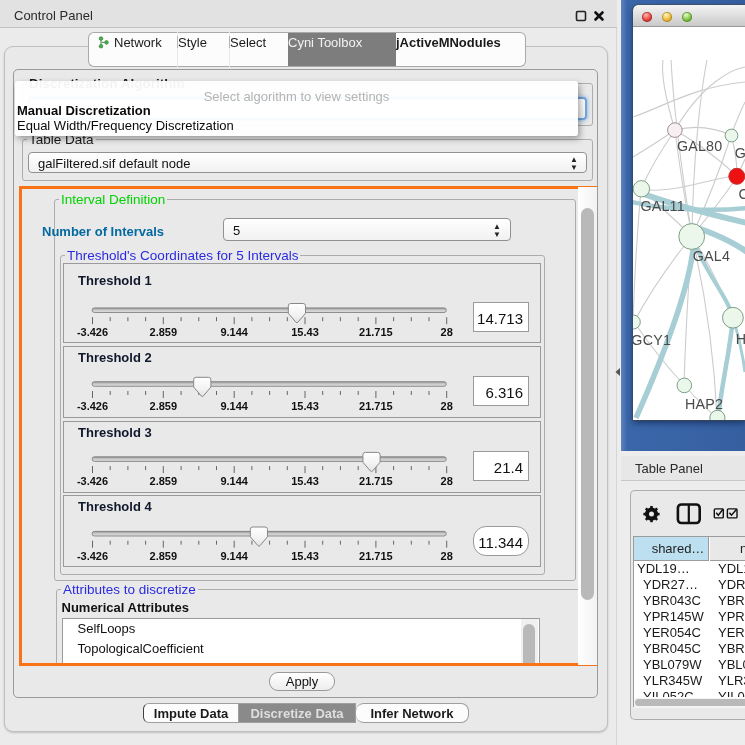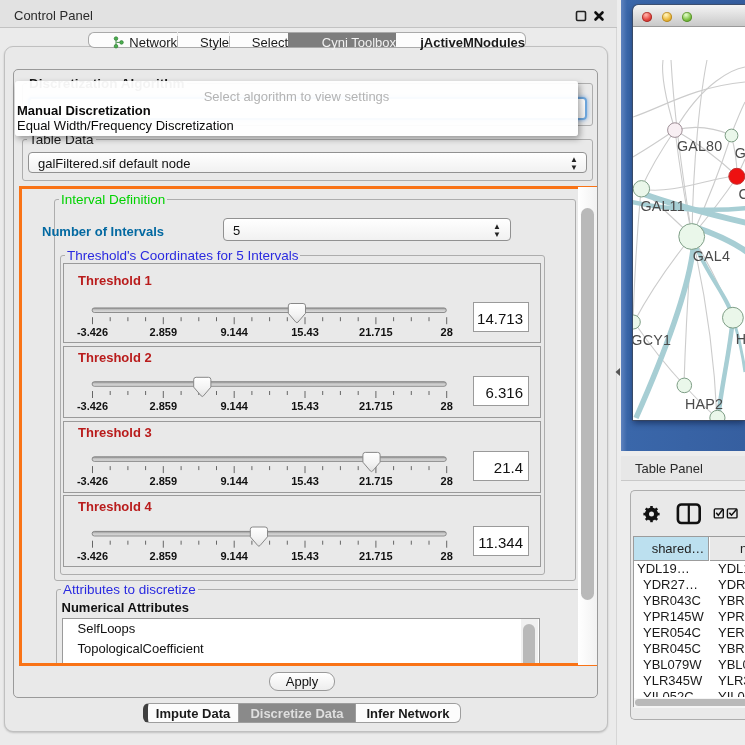--- a/index.html
+++ b/index.html
@@ -7,41 +7,41 @@
 body { font-family:"Liberation Sans", sans-serif; background:#EDEDED; position:relative; }
 .abs { position:absolute; }
 
 #lwin { left:0; top:0; width:617px; height:745px; background:#EBEBEB; border-right:1px solid #D6D6D6; }
 #ltitle { left:0; top:0; width:617px; height:28px; background:#E2E2E2; border-bottom:1px solid #C2C2C2; }
 #ltitle .t { position:absolute; left:14px; top:8px; font-size:13px; color:#2A2A2A; }
 #panelA { left:4px; top:46px; width:604px; height:686px; background:#E9E9E9; border:1px solid #C0C0C0; border-radius:9px; box-shadow:0 1px 2px rgba(0,0,0,0.18); }
 #panelB { left:13px; top:69px; width:585px; height:629px; background:#E9E9E9; border:1px solid #9A9A9A; border-radius:5px; }
 
 #toptabs { left:88px; top:32px; height:20px; display:flex; font-size:13px; z-index:5; }
-#toptabs .tab { height:16px; line-height:19px; text-align:right; background:#FCFCFC; border-top:1px solid #A9A9A9; border-bottom:1px solid #A9A9A9; color:#1A1A1A; white-space:nowrap; }
+#toptabs .tab { height:35px; line-height:19px; text-align:left; background:#FCFCFC; border-top:1px solid #A9A9A9; border-bottom:1px solid #A9A9A9; color:#1A1A1A; white-space:nowrap; }
 #toptabs .first { border-left:1px solid #A9A9A9; border-radius:6px 0 0 6px; padding-left:8px; }
 #toptabs .last { border-right:1px solid #A9A9A9; border-radius:0 6px 6px 0; font-weight:bold; }
 #toptabs .sel { background:#7D7D7D; color:#F2F2F2; }
 #toptabs .sep { width:1px; background:#B4B4B4; margin:4px 0; }
 
 #bottabs { left:143px; top:703px; height:20px; display:flex; font-size:13px; font-weight:bold; z-index:5; }
 #bottabs .tab { height:20px; line-height:19px; text-align:center; background:#FCFCFC; border:1px solid #9E9E9E; border-left:none; color:#1A1A1A; white-space:nowrap; }
-#bottabs .first { border-left:5px solid #404040; border-radius:6px 0 0 6px; }
+#bottabs .first { border-left:1px solid #404040; border-radius:6px 0 0 6px; }
 #bottabs .last { border-radius:0 6px 6px 0; }
 #bottabs .sel { background:#8A8A8A; color:#DFDFDF; }
 
 .gbox { position:absolute; border:1px solid #ADADAD; border-radius:3px; }
 .glabel { position:absolute; top:-8px; left:4px; background:#E9E9E9; padding:0 2px; font-size:13.5px; line-height:16px; white-space:nowrap; }
 
 .combo { position:absolute; background:linear-gradient(#FFFFFF,#F1F1F1); border:1px solid #919191; border-radius:4px; font-size:13px; color:#111; }
 .combo .txt { position:absolute; left:9px; top:50%; transform:translateY(-50%); white-space:nowrap; }
 .combo .arr { position:absolute; font-size:8px; color:#222; line-height:7px; }
 
 .tbox { position:absolute; left:41px; width:478px; border:1px solid #9A9A9A; background:#E9E9E9; }
-.tlabel { position:absolute; left:14px; font-size:13px; font-weight:bold; color:#b91c1c; }
+.tlabel { position:absolute; left:14px; font-size:13px; font-weight:bold; color:#0f172a; }
 .tfield { position:absolute; left:409px; width:56px; height:30px; background:#FFF; border:1px solid #9A9A9A; font-size:15px; color:#111; text-align:right; padding:7px 5px 0 0; }
 
 .sbthumb { position:absolute; background:#B9B9B9; border-radius:7px; }
 </style>
 </head>
 <body>
 <svg width="0" height="0" style="position:absolute;">
   <defs>
     <linearGradient id="trackgrad" x1="0" y1="0" x2="0" y2="1">
       <stop offset="0" stop-color="#939393"></stop>
@@ -174,21 +174,21 @@
       <div class="tfield" style="top:29px;">21.4</div>
     </div>
     <div class="tbox" style="top:306.1px; height:72px;">
       <div class="tlabel" style="top:3px;">Threshold 4</div>
       <svg class="abs" style="left:-1px; top:-1px;" width="478" height="72" viewBox="0 0 478 72">
         <rect x="29.1" y="36.4" width="354.2" height="4.6" rx="2.3" fill="url(#trackgrad)" stroke="#777" stroke-width="0.8"></rect>
         <use href="#ticks" y="38.7"></use>
           <use href="#tlabels" y="60.7"></use>
         <use href="#thumb" x="195.9" y="38.7"></use>
       </svg>
-      <div class="tfield" style="top:29.7px;">11.344</div>
+      <div class="tfield" style="top:29.7px;border-radius:13px;">11.344</div>
     </div>
 
     <div class="gbox" style="left:34px; top:400px; width:540px; height:120px; border-radius:3px 3px 0 0;">
       <span class="glabel" style="color:#2A2AE0;">Attributes to discretize</span>
     </div>
     <div class="abs" style="left:39.5px; top:411px; font-size:13px; font-weight:bold; color:#111;">Numerical Attributes</div>
     <div class="abs" style="left:39.5px; top:429px; width:478px; height:80px; background:#FFF; border:1px solid #9A9A9A; border-bottom:none; font-size:13px; color:#111;">
       <div style="padding-left:15px; height:20px; line-height:20px;">SelfLoops</div>
       <div style="padding-left:15px; height:20px; line-height:20px;">TopologicalCoefficient</div>
       <div style="padding-left:15px; height:20px; line-height:20px;">BetweennessCentrality</div>
@@ -198,21 +198,21 @@
   </div>
 
   <div class="abs" style="left:578px; top:187px; width:19px; height:478px; background:linear-gradient(90deg,#FFFFFF,#F2F2F2);"></div>
   <div class="sbthumb" style="left:581px; top:208px; width:13px; height:392px;"></div>
 
   <div class="abs" style="left:269px; top:672px; width:66px; height:19px; background:linear-gradient(#FFFFFF,#EDEDED); border:1px solid #9A9A9A; border-radius:9px; text-align:center; font-size:13px; line-height:17px; color:#111;">Apply</div>
 
   <div id="bottabs" class="abs">
     <div class="tab first" style="width:96px;">Impute Data</div>
     <div class="tab sel" style="width:117px;">Discretize Data</div>
-    <div class="tab last" style="width:105px;">Infer Network</div>
+    <div class="tab last" style="width:113px;border-radius:8px;">Infer Network</div>
   </div>
 </div>
 
 <div id="popup" class="abs" style="left:15px; top:81px; width:563px; height:55px; background:rgba(255,255,255,0.95); border-radius:3px; box-shadow:2px 3px 6px rgba(0,0,0,0.35); z-index:50;">
   <div class="abs" style="left:0; top:8px; width:563px; text-align:center; font-size:13px; color:#B3B3B3;">Select algorithm to view settings</div>
   <div class="abs" style="left:2px; top:22px; font-size:13px; font-weight:bold; color:#0A0A0A;">Manual Discretization</div>
   <div class="abs" style="left:2px; top:37px; font-size:13px; color:#0A0A0A;">Equal Width/Frequency Discretization</div>
 </div>
 
 <svg class="abs" style="left:614px; top:367px;" width="7" height="10" viewBox="0 0 7 10">

